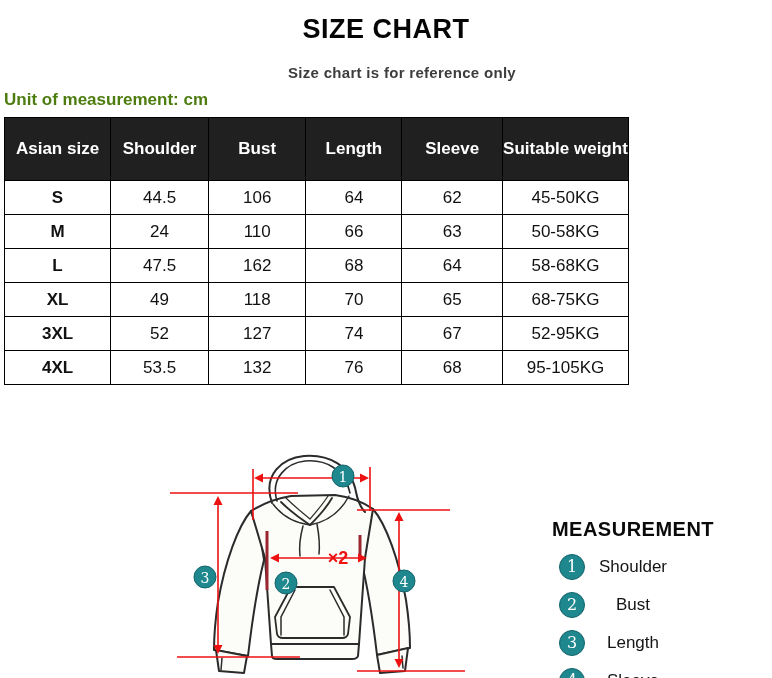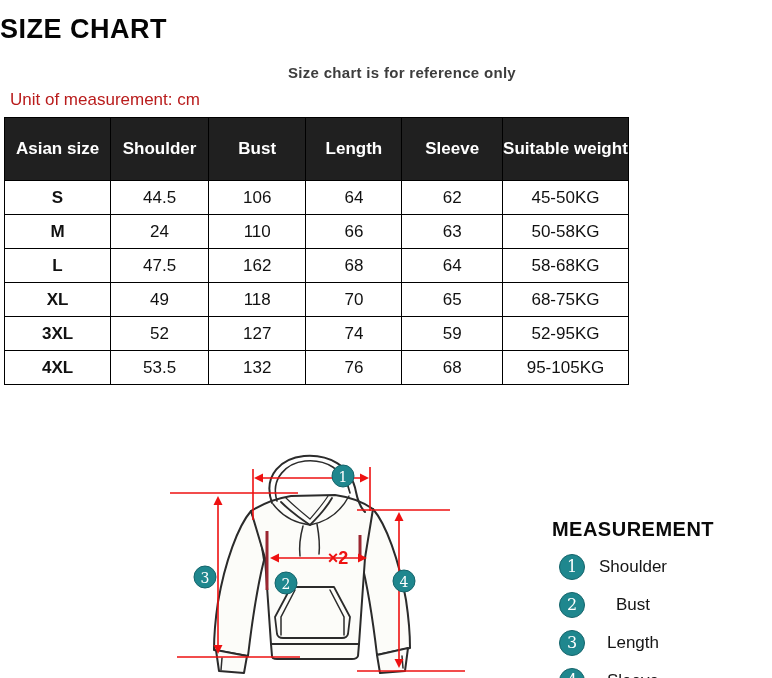--- a/index.html
+++ b/index.html
@@ -9,32 +9,33 @@
     position: relative;
     width: 772px;
     height: 678px;
     background: #ffffff;
     overflow: hidden;
   }
 
   
   .title {
     position: absolute; top: 14px; left: 0; width: 100%;
+    text-align: center;
     font-size: 27px; font-weight: bold; color: #050505;
     letter-spacing: 0.5px;
   }
   .subtitle {
     position: absolute; top: 64px; left: 16px; width: 100%;
     text-align: center;
     font-size: 15px; font-weight: bold; color: #3d3d3d;
     letter-spacing: 0.3px;
   }
   .unit-note {
     position: absolute; top: 90px; left: 4px;
-    font-size: 17px; font-weight: normal; color: #b91c1c; margin-left: 6px;
+    font-size: 17px; font-weight: bold; color: #4d7c0f;
   }
 
   
   table.size-table {
     position: absolute; top: 117px; left: 4px;
     width: 625px;
     border-collapse: collapse;
     table-layout: fixed;
   }
   .size-table th, .size-table td {
@@ -150,21 +151,21 @@
         <td>118</td>
         <td>70</td>
         <td>65</td>
         <td>68-75KG</td>
       </tr>
       <tr>
         <td class="size-cell">3XL</td>
         <td>52</td>
         <td>127</td>
         <td>74</td>
-        <td>59</td>
+        <td>67</td>
         <td>52-95KG</td>
       </tr>
       <tr>
         <td class="size-cell">4XL</td>
         <td>53.5</td>
         <td>132</td>
         <td>76</td>
         <td>68</td>
         <td>95-105KG</td>
       </tr>

